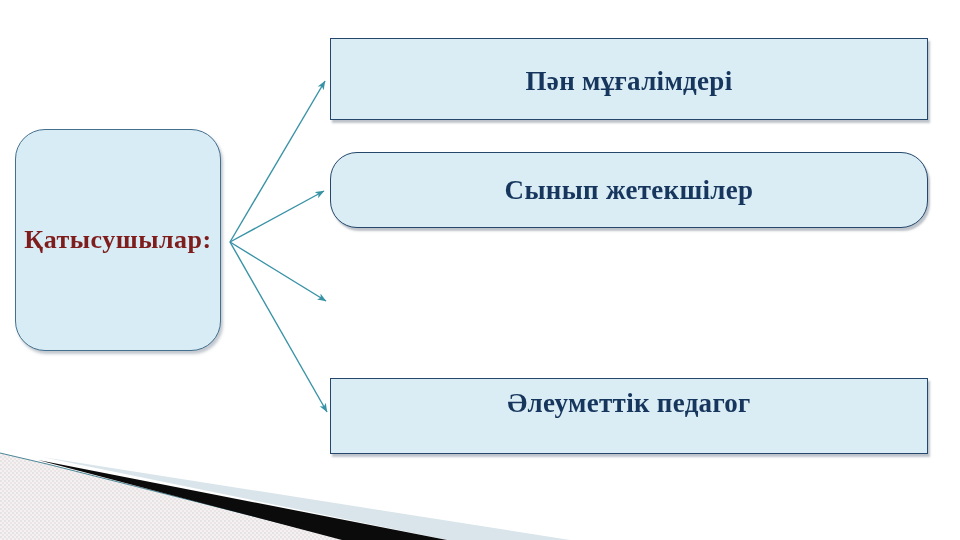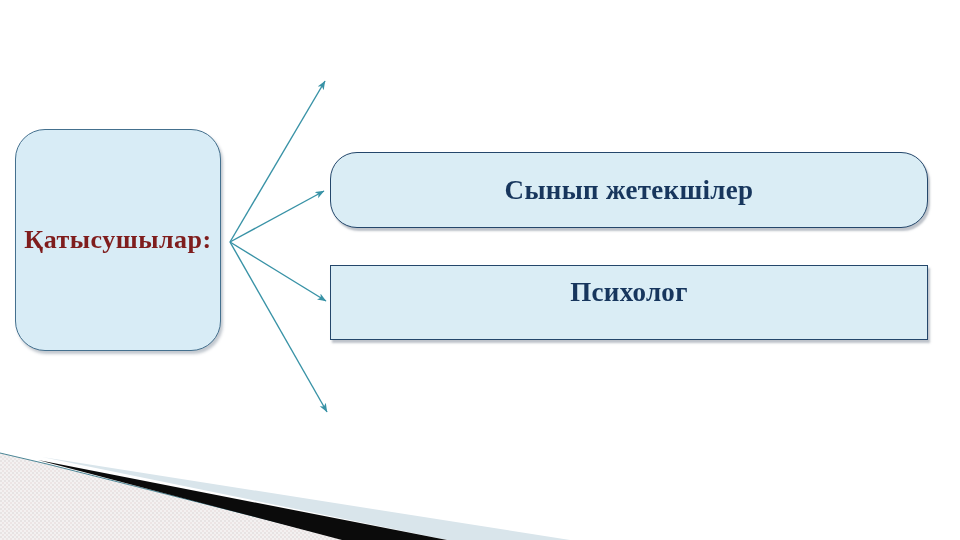--- a/index.html
+++ b/index.html
@@ -80,20 +80,23 @@
     <line x1="230" y1="242" x2="325" y2="81" stroke="#3892a6" stroke-width="1.4" marker-end="url(#ah)"></line>
     <line x1="230" y1="242" x2="324" y2="191" stroke="#3892a6" stroke-width="1.4" marker-end="url(#ah)"></line>
     <line x1="230" y1="242" x2="326" y2="301" stroke="#3892a6" stroke-width="1.4" marker-end="url(#ah)"></line>
     <line x1="230" y1="242" x2="327" y2="412" stroke="#3892a6" stroke-width="1.4" marker-end="url(#ah)"></line>
   </svg>
 
   <div class="source-box">
     <span class="label">Қатысушылар:</span>
   </div>
 
+  <div class="target-box tb1">
+    <span class="label">Пән мұғалімдері</span>
+  </div>
   <div class="target-box tb2">
     <span class="label">Сынып жетекшілер</span>
   </div>
-  <div class="target-box tb3">
-    <span class="label">Психолог</span>
+  <div class="target-box tb4">
+    <span class="label">Әлеуметтік педагог</span>
   </div>
 
 </div>
 
 </body></html>

